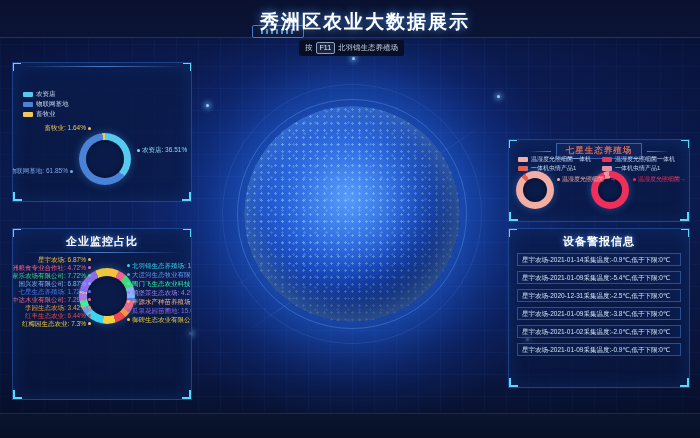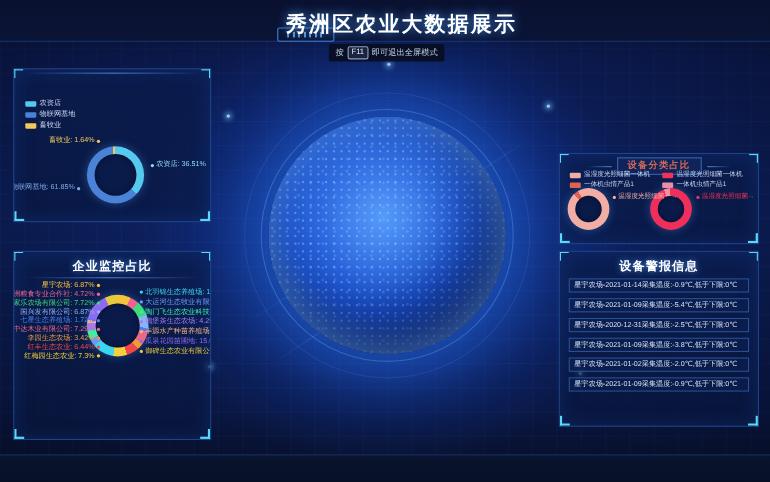--- a/index.html
+++ b/index.html
@@ -120,21 +120,21 @@
   <i class="spark sp4"></i>
   <i class="spark sp5"></i>
   <div class="vignette"></div>
 
   <header class="topbar"></header>
   <div class="logo"></div>
   <h1 class="title">秀洲区农业大数据展示</h1>
   <div class="hint">
     <span>按</span>
     <span class="key">F11</span>
-    <span>即可退出全屏模式</span>
+    <span>北羽锦生态养殖场</span>
   </div>
 
   <section class="panel p-industry">
     <div class="bc"></div>
     <div class="divider"></div>
     <div class="legend leg-industry">
         <div class="legrow">
           <i class="sw" style="background: rgb(86, 201, 238);"></i>
           <span>农资店</span>
         </div>
@@ -230,21 +230,21 @@
           <span>御碑生态农业有限公司: 6.87%</span>
         </div>
       </div>
   </section>
 
 
   <section class="panel p-class">
     <div class="bc"></div>
     <div class="boxtitle-wrap">
       <i class="tline"></i>
-      <span class="boxtitle">设备分类占比</span>
+      <span class="boxtitle">七星生态养殖场</span>
       <i class="tline r"></i>
     </div>
     <div class="legend leg-cl">
         <div class="legrow">
           <i class="sw" style="background: rgb(242, 173, 165);"></i>
           <span>温湿度光照细菌一体机</span>
         </div>
         <div class="legrow">
           <i class="sw" style="background: rgb(226, 96, 79);"></i>
           <span>一体机虫情产品1</span>

